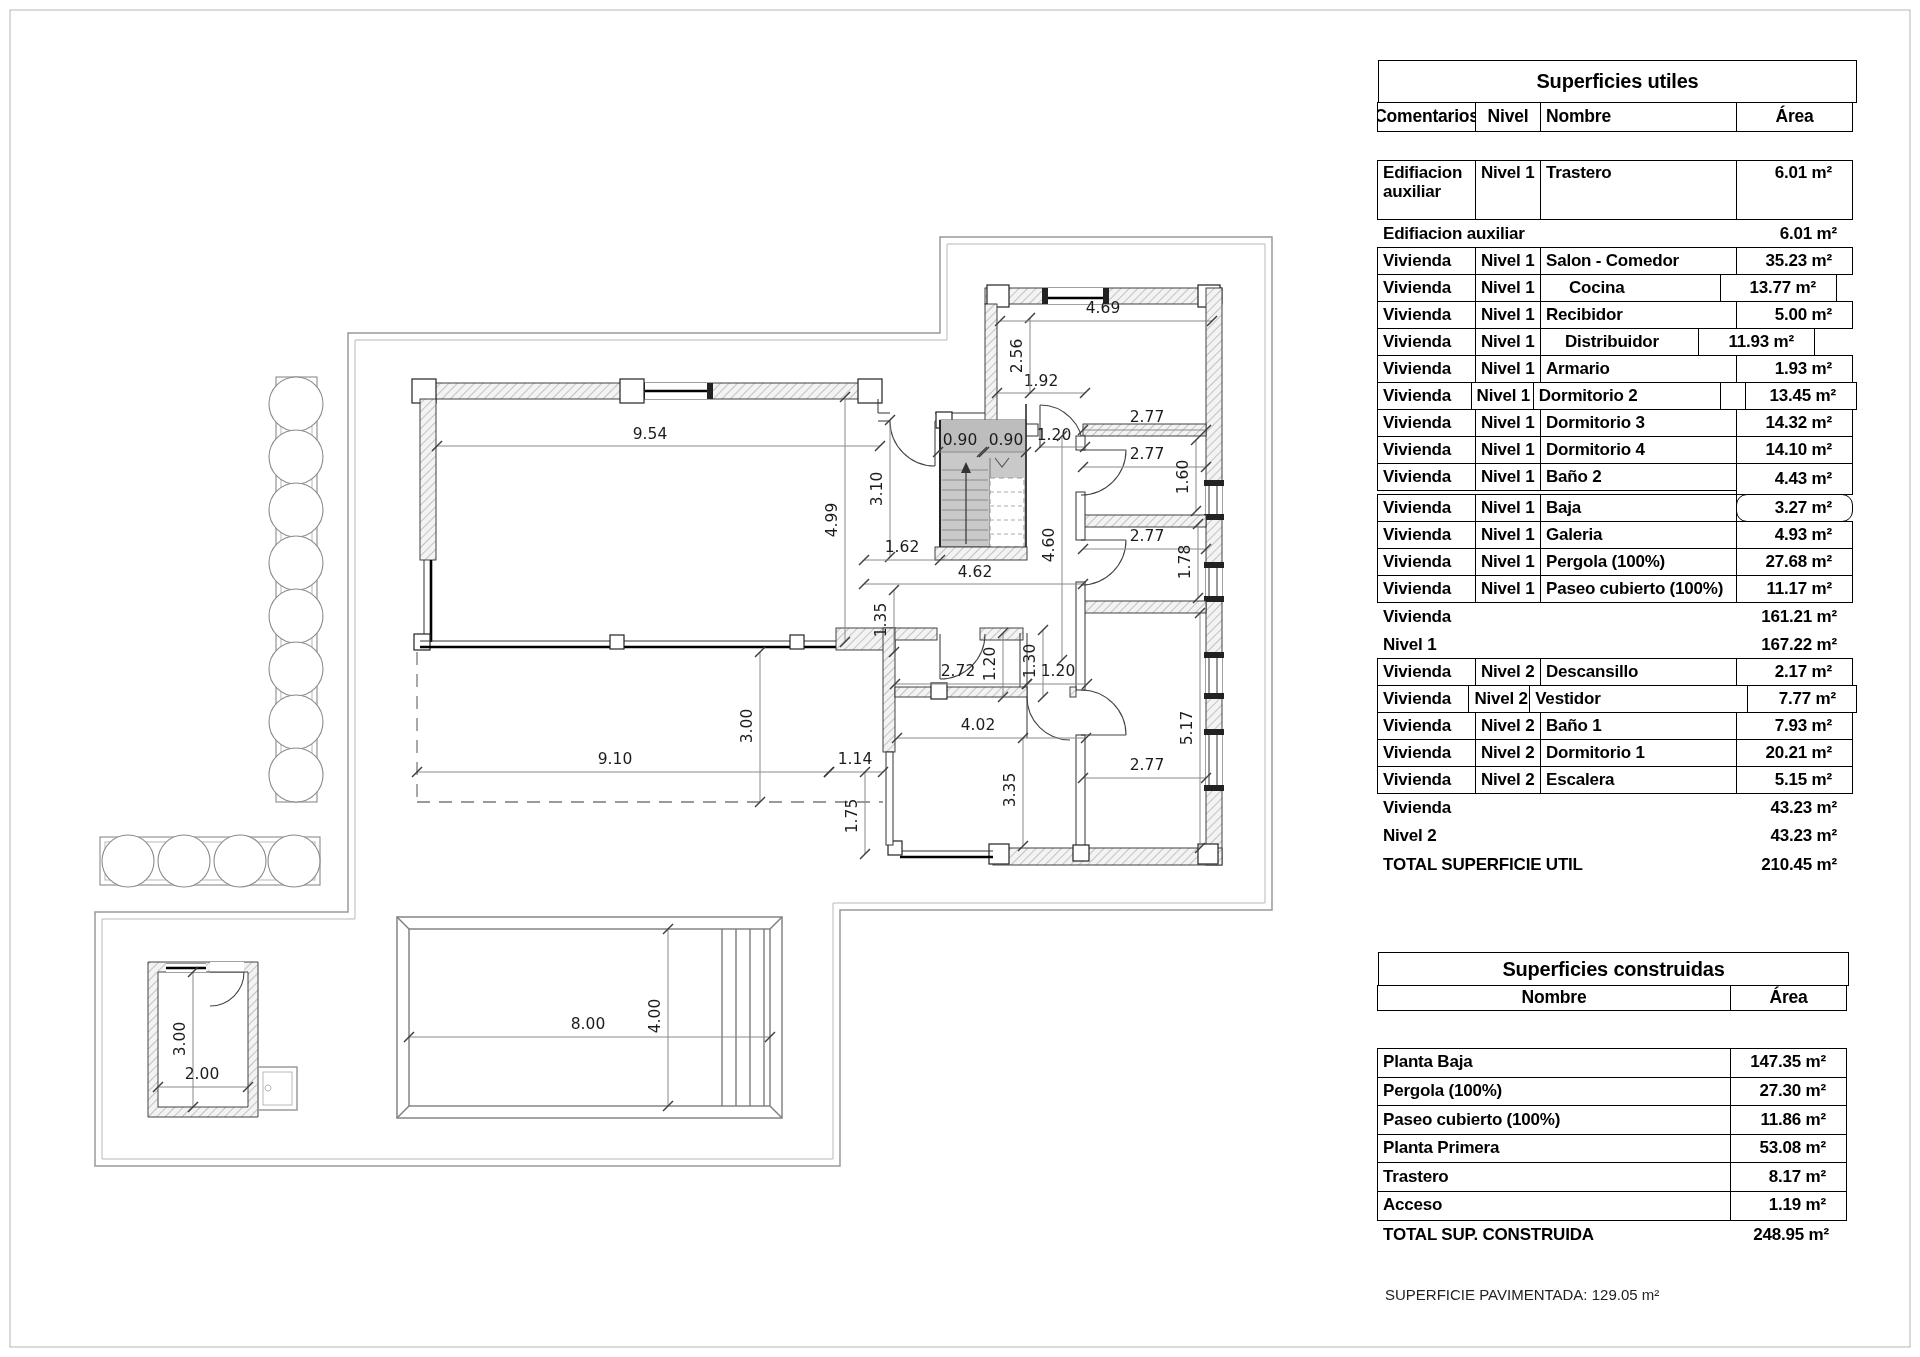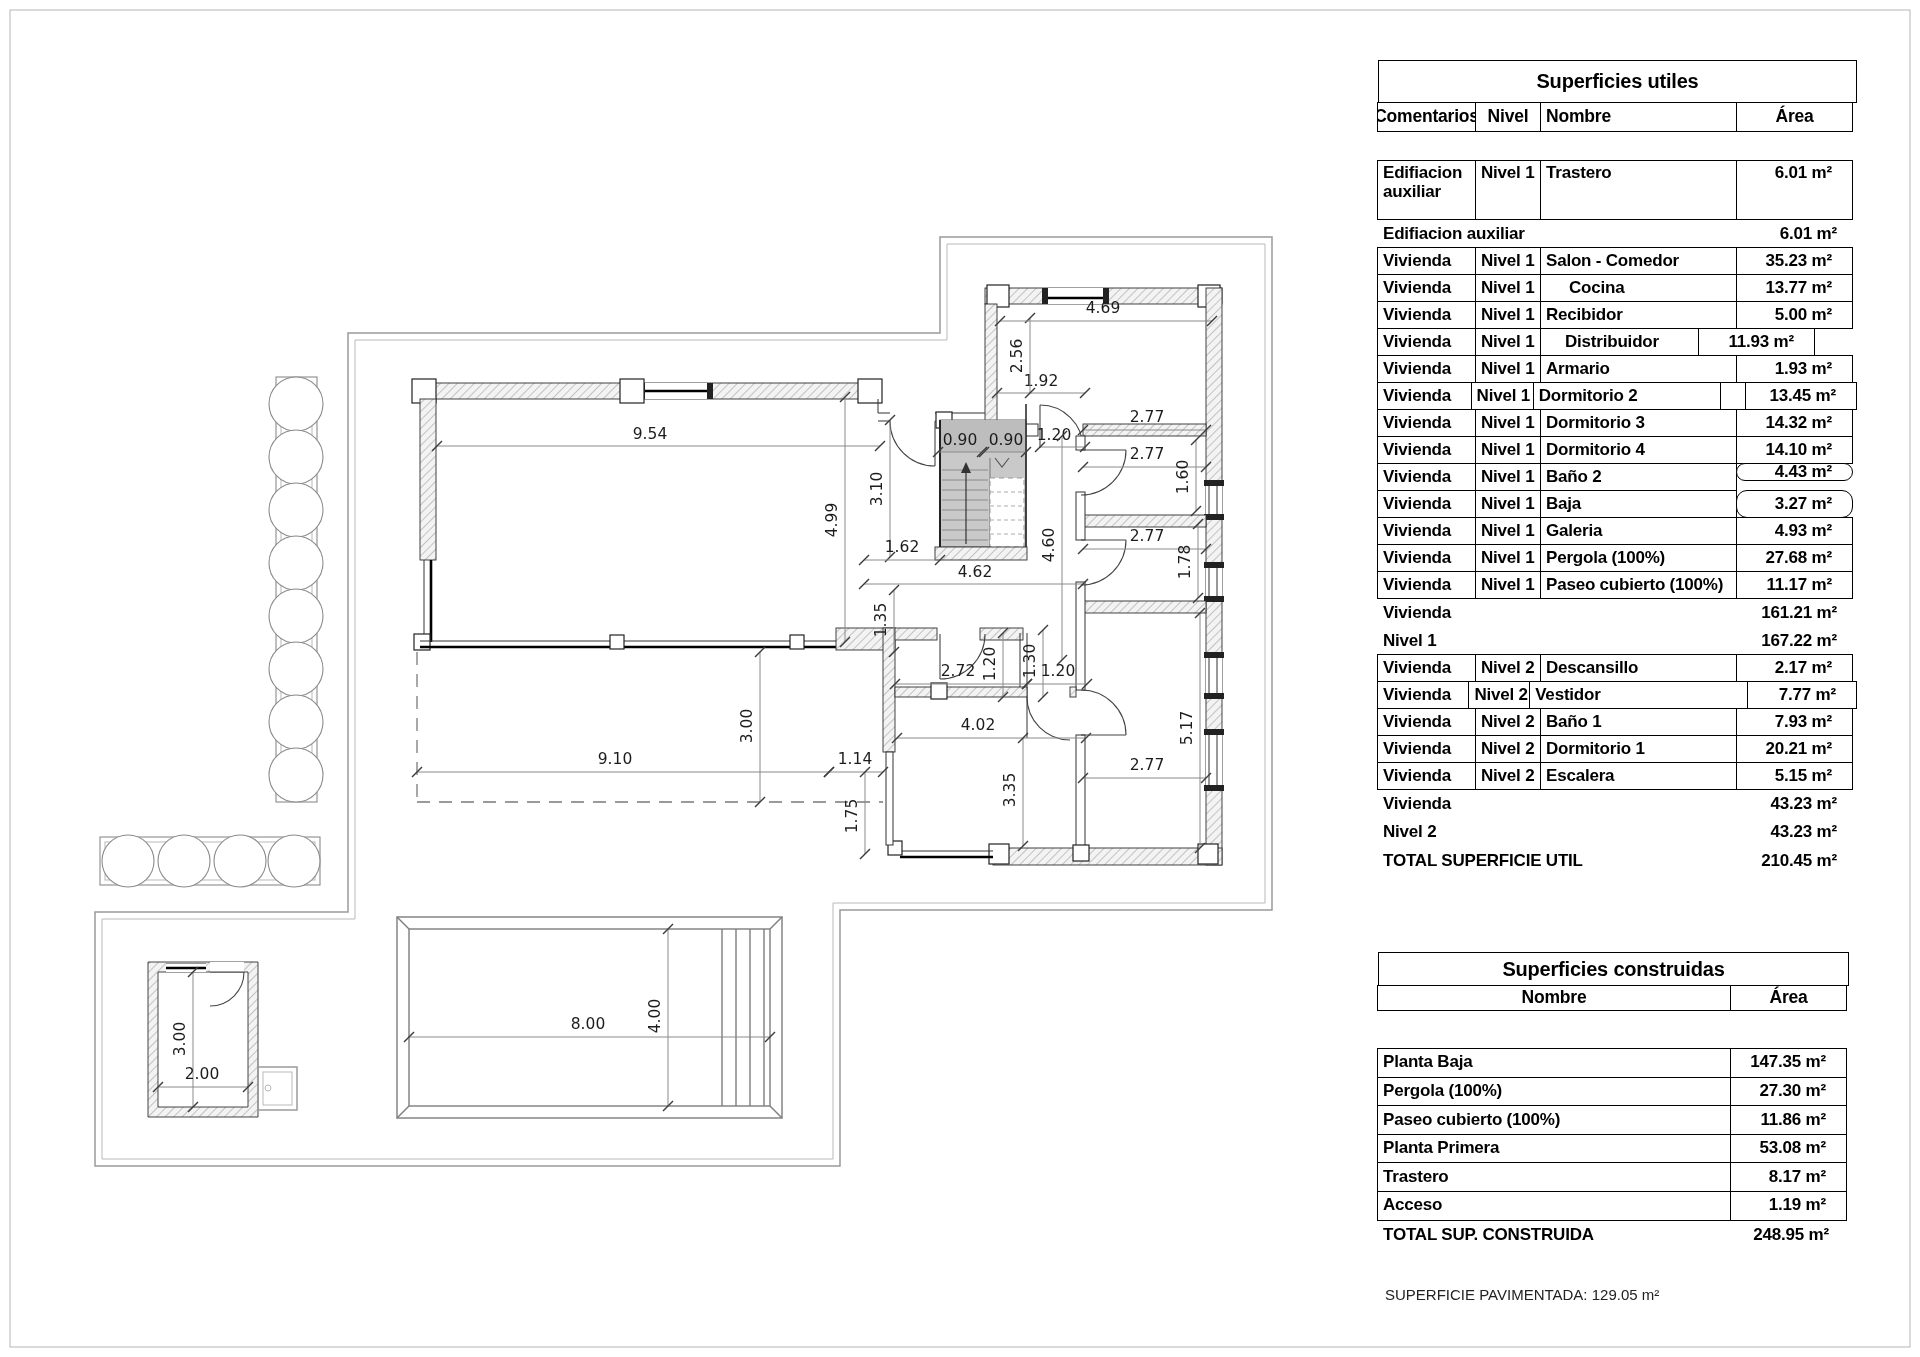--- a/index.html
+++ b/index.html
@@ -498,21 +498,21 @@
         </div>
         <div class="trow">
           <div class="cell b lft" style="width: 99px; height: 28px;">Vivienda</div>
           <div class="cell b lft" style="width: 66px; height: 28px;">Nivel 1</div>
           <div class="cell b lft" style="width: 197px; height: 28px;">Salon - Comedor</div>
           <div class="cell b rgt" style="width: 117px; height: 28px; justify-content: flex-end;">35.23 m²</div>
         </div>
         <div class="trow">
           <div class="cell b lft" style="width: 99px; height: 28px;">Vivienda</div>
           <div class="cell b lft" style="width: 66px; height: 28px;">Nivel 1</div>
-          <div class="cell b lft" style="width: 197px; height: 28px; padding-left: 28px;">Cocina</div>
+          <div class="cell b lft" style="width: 181px; height: 28px; padding-left: 28px;">Cocina</div>
           <div class="cell b rgt" style="width: 117px; height: 28px; justify-content: flex-end;">13.77 m²</div>
         </div>
         <div class="trow">
           <div class="cell b lft" style="width: 99px; height: 28px;">Vivienda</div>
           <div class="cell b lft" style="width: 66px; height: 28px;">Nivel 1</div>
           <div class="cell b lft" style="width: 197px; height: 28px;">Recibidor</div>
           <div class="cell b rgt" style="width: 117px; height: 28px; justify-content: flex-end;">5.00 m²</div>
         </div>
         <div class="trow">
           <div class="cell b lft" style="width: 99px; height: 28px;">Vivienda</div>
@@ -541,21 +541,21 @@
         <div class="trow">
           <div class="cell b lft" style="width: 99px; height: 28px;">Vivienda</div>
           <div class="cell b lft" style="width: 66px; height: 28px;">Nivel 1</div>
           <div class="cell b lft" style="width: 197px; height: 28px;">Dormitorio 4</div>
           <div class="cell b rgt" style="width: 117px; height: 28px; justify-content: flex-end;">14.10 m²</div>
         </div>
         <div class="trow">
           <div class="cell b lft" style="width: 99px; height: 28px;">Vivienda</div>
           <div class="cell b lft" style="width: 66px; height: 28px;">Nivel 1</div>
           <div class="cell b lft" style="width: 197px; height: 28px;">Baño 2</div>
-          <div class="cell b rgt" style="width: 117px; height: 18px; justify-content: flex-end; border-radius: 14px;">4.43 m²</div>
+          <div class="cell b rgt" style="width: 117px; height: 32px; justify-content: flex-end;">4.43 m²</div>
         </div>
         <div class="trow">
           <div class="cell b lft" style="width: 99px; height: 28px;">Vivienda</div>
           <div class="cell b lft" style="width: 66px; height: 28px;">Nivel 1</div>
           <div class="cell b lft" style="width: 197px; height: 28px;">Baja</div>
           <div class="cell b rgt" style="width: 117px; height: 28px; justify-content: flex-end; border-radius: 11px;">3.27 m²</div>
         </div>
         <div class="trow">
           <div class="cell b lft" style="width: 99px; height: 28px;">Vivienda</div>
           <div class="cell b lft" style="width: 66px; height: 28px;">Nivel 1</div>

